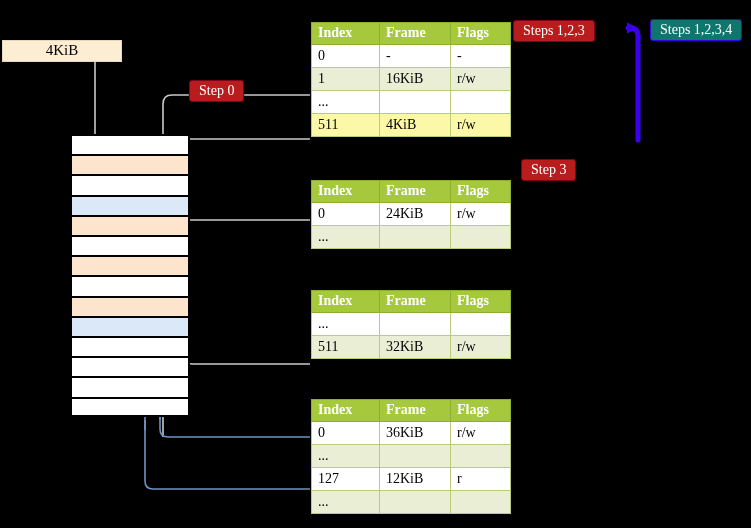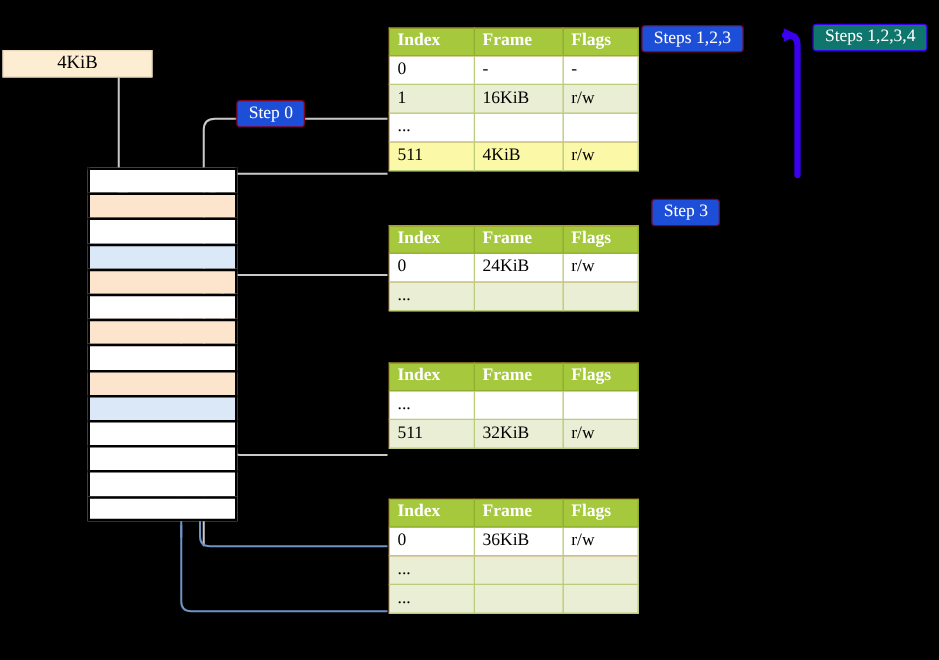--- a/index.html
+++ b/index.html
@@ -16,21 +16,21 @@
     position:absolute;
     font-family:"Liberation Serif", serif;
     font-size:14px;
     color:#ffffff;
     padding:2px 9px 3px 9px;
     border-radius:3px;
     white-space:nowrap;
     line-height:15px;
     box-shadow:0 1px 2px rgba(0,0,0,.6);
   }
-  .badge-red{background:#1d4ed8;border:1px solid #7d0320;}
+  .badge-red{background:#b91c1c;border:1px solid #7d0320;}
   .badge-blue{background:#0f766e;border:1px solid #3c00f0;}
 
   
   .kib-box{
     position:absolute;
     background:#fdedd3;
     border:1px solid #e8d9b8;
     color:#000;
     font-size:15px;
     text-align:center;
@@ -50,21 +50,21 @@
   .memrow.last{border-bottom:2px solid #000;}
   .m-white{background:#ffffff;}
   .m-peach{background:#fde4cd;}
   .m-blue{background:#dbe8f8;}
 
   
   table.ptable{
     position:absolute;
     border-collapse:collapse;
     font-size:14px;
-    background:#c2410c;
+    background:#701a75;
     box-shadow:0 1px 2px rgba(0,0,0,.5);
   }
   table.ptable th{
     background:#a5c83c;
     color:#ffffff;
     font-weight:bold;
     text-align:left;
     padding:2px 6px 3px 6px;
     border:1px solid #8fae2f;
     font-size:14px;
@@ -241,20 +241,25 @@
         <tr class="r-white">
           <td class="col-i">0</td>
           <td class="col-f">36KiB</td>
           <td class="col-g">r/w</td>
         </tr>
         <tr class="r-green">
           <td class="col-i">...</td>
           <td class="col-f"></td>
           <td class="col-g"></td>
         </tr>
+        <tr class="r-white">
+          <td class="col-i">127</td>
+          <td class="col-f">12KiB</td>
+          <td class="col-g">r</td>
+        </tr>
         <tr class="r-green">
           <td class="col-i">...</td>
           <td class="col-f"></td>
           <td class="col-g"></td>
         </tr>
       </tbody>
     </table>
   </div>
 
 </body></html>

